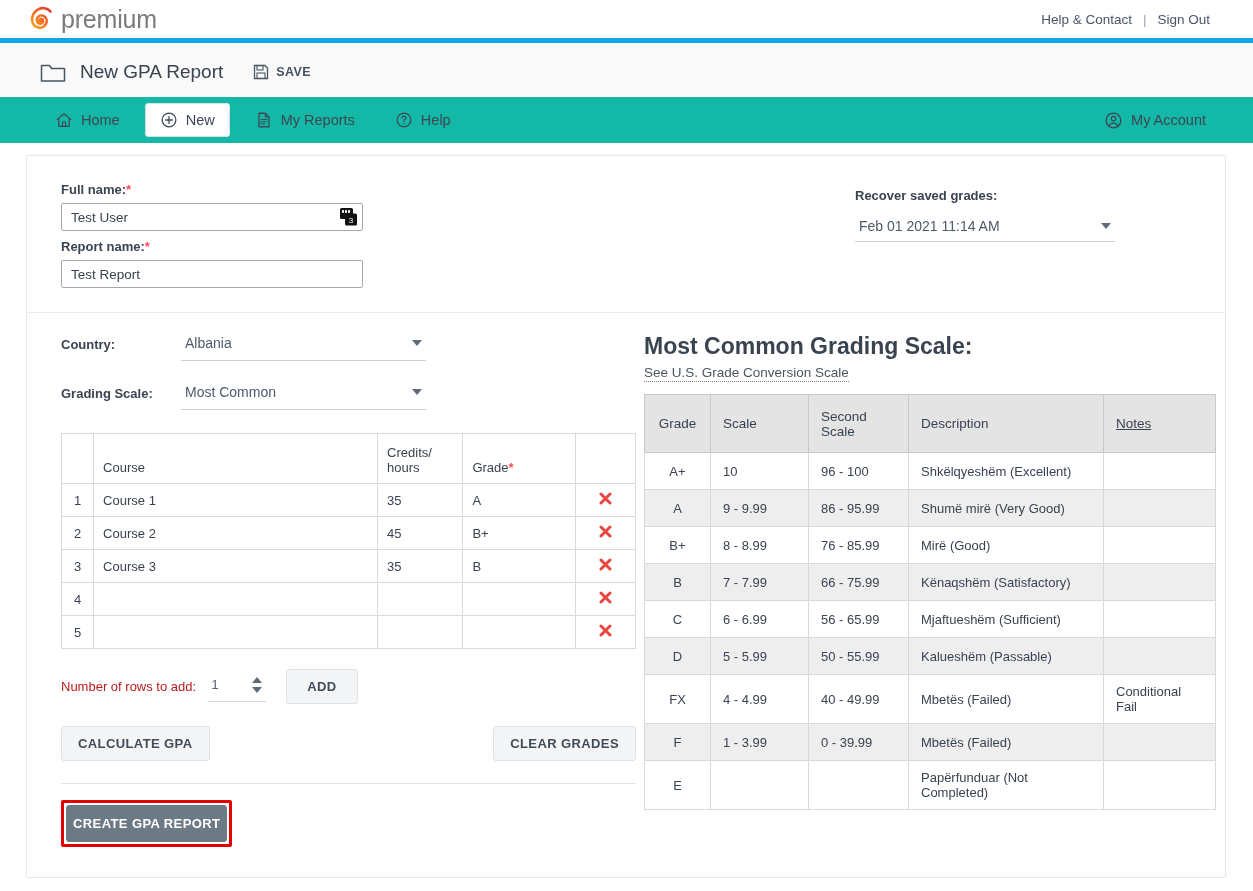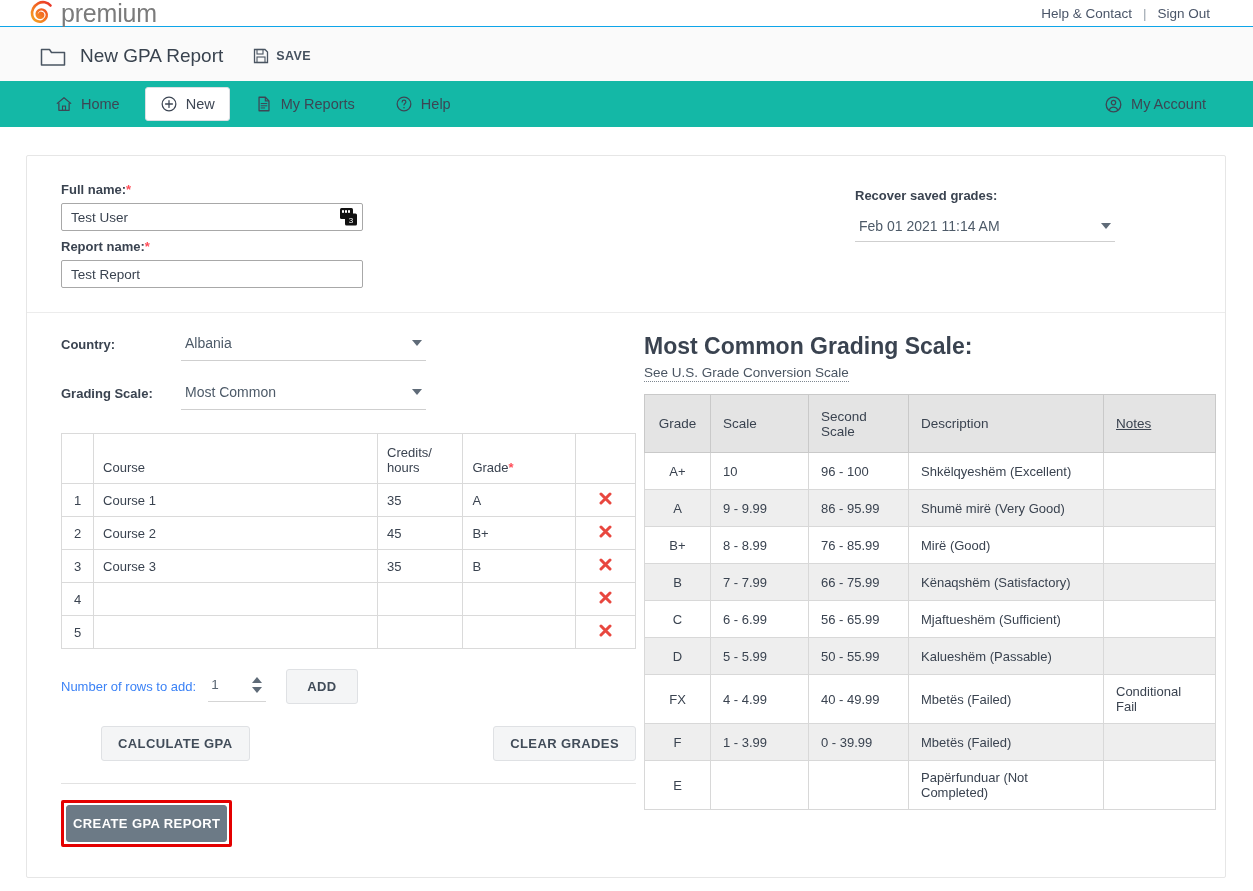--- a/index.html
+++ b/index.html
@@ -6,23 +6,23 @@
   html, body {
     margin: 0; padding: 0;
     background: #ffffff;
     font-family: "Liberation Sans", sans-serif;
     color: #3c4858;
   }
   body { width: 1253px; height: 891px; position: relative; overflow: hidden; }
 
   
   .topbar {
-    height: 27px; width: 100%;
+    height: 43px; width: 100%;
     background: #ffffff;
-    border-bottom: 1px solid #0ea5e9;
+    border-bottom: 5px solid #0ea5e9;
     display: flex; align-items: center;
     padding: 0 18px 0 28px;
     position: relative;
   }
   .brand { display: flex; align-items: center; gap: 7px; }
   .brand-logo { width: 26px; height: 26px; display:block; }
   .brand-text {
     font-size: 25px; color: #7b7b7b; font-weight: 400;
     letter-spacing: -0.2px; line-height: 1;
   }
@@ -143,42 +143,41 @@
   .col-course { width: 283px; }
   .col-credits { width: 85px; }
   .col-grade { width: 112px; }
   .col-del { width: 60px; text-align: center !important; }
   .del-x { cursor: pointer; display:inline-block; }
 
   
   .rows-add {
     display: flex; align-items: center; margin-top: 20px;
   }
-  .rows-add-label { font-size: 13px; color: #3b82f6; }
+  .rows-add-label { font-size: 13px; color: #b91c1c; }
   .spinner-wrap {
     margin-left: 12px; width: 58px;
     border-bottom: 1px solid #d5d5d5;
     display: flex; align-items: center; padding-bottom: 3px;
     position: relative; height: 30px;
   }
   .spinner-val { font-size: 13.5px; color: #5a6673; padding-left: 3px; }
   .spin-arrows {
     margin-left: auto; display: flex; flex-direction: column; gap: 4px; padding-right: 4px; cursor:pointer;
   }
   .spin-up, .spin-dn { width: 0; height: 0; border-left: 5px solid transparent; border-right: 5px solid transparent; }
   .spin-up { border-bottom: 6px solid #5f6b78; }
   .spin-dn { border-top: 6px solid #5f6b78; }
 
   .btn {
     background: #f4f5f6; border: 1px solid #dfe1e4;
     border-radius: 3px; color: #414c59;
     font-size: 13px; font-weight: bold; letter-spacing: .4px;
     padding: 9px 16px; cursor: pointer;
     font-family: "Liberation Sans", sans-serif;
-    margin-left: 40px;
   }
   .btn-add { margin-left: 20px; padding: 9px 20px; }
 
   .btn-row {
     display:flex; align-items:center; width: 575px;
     margin-top: 22px;
   }
   .btn-row .spacer { flex: 1; }
 
   .divider { width: 575px; height: 1px; background: #e2e2e2; margin-top: 22px; }

